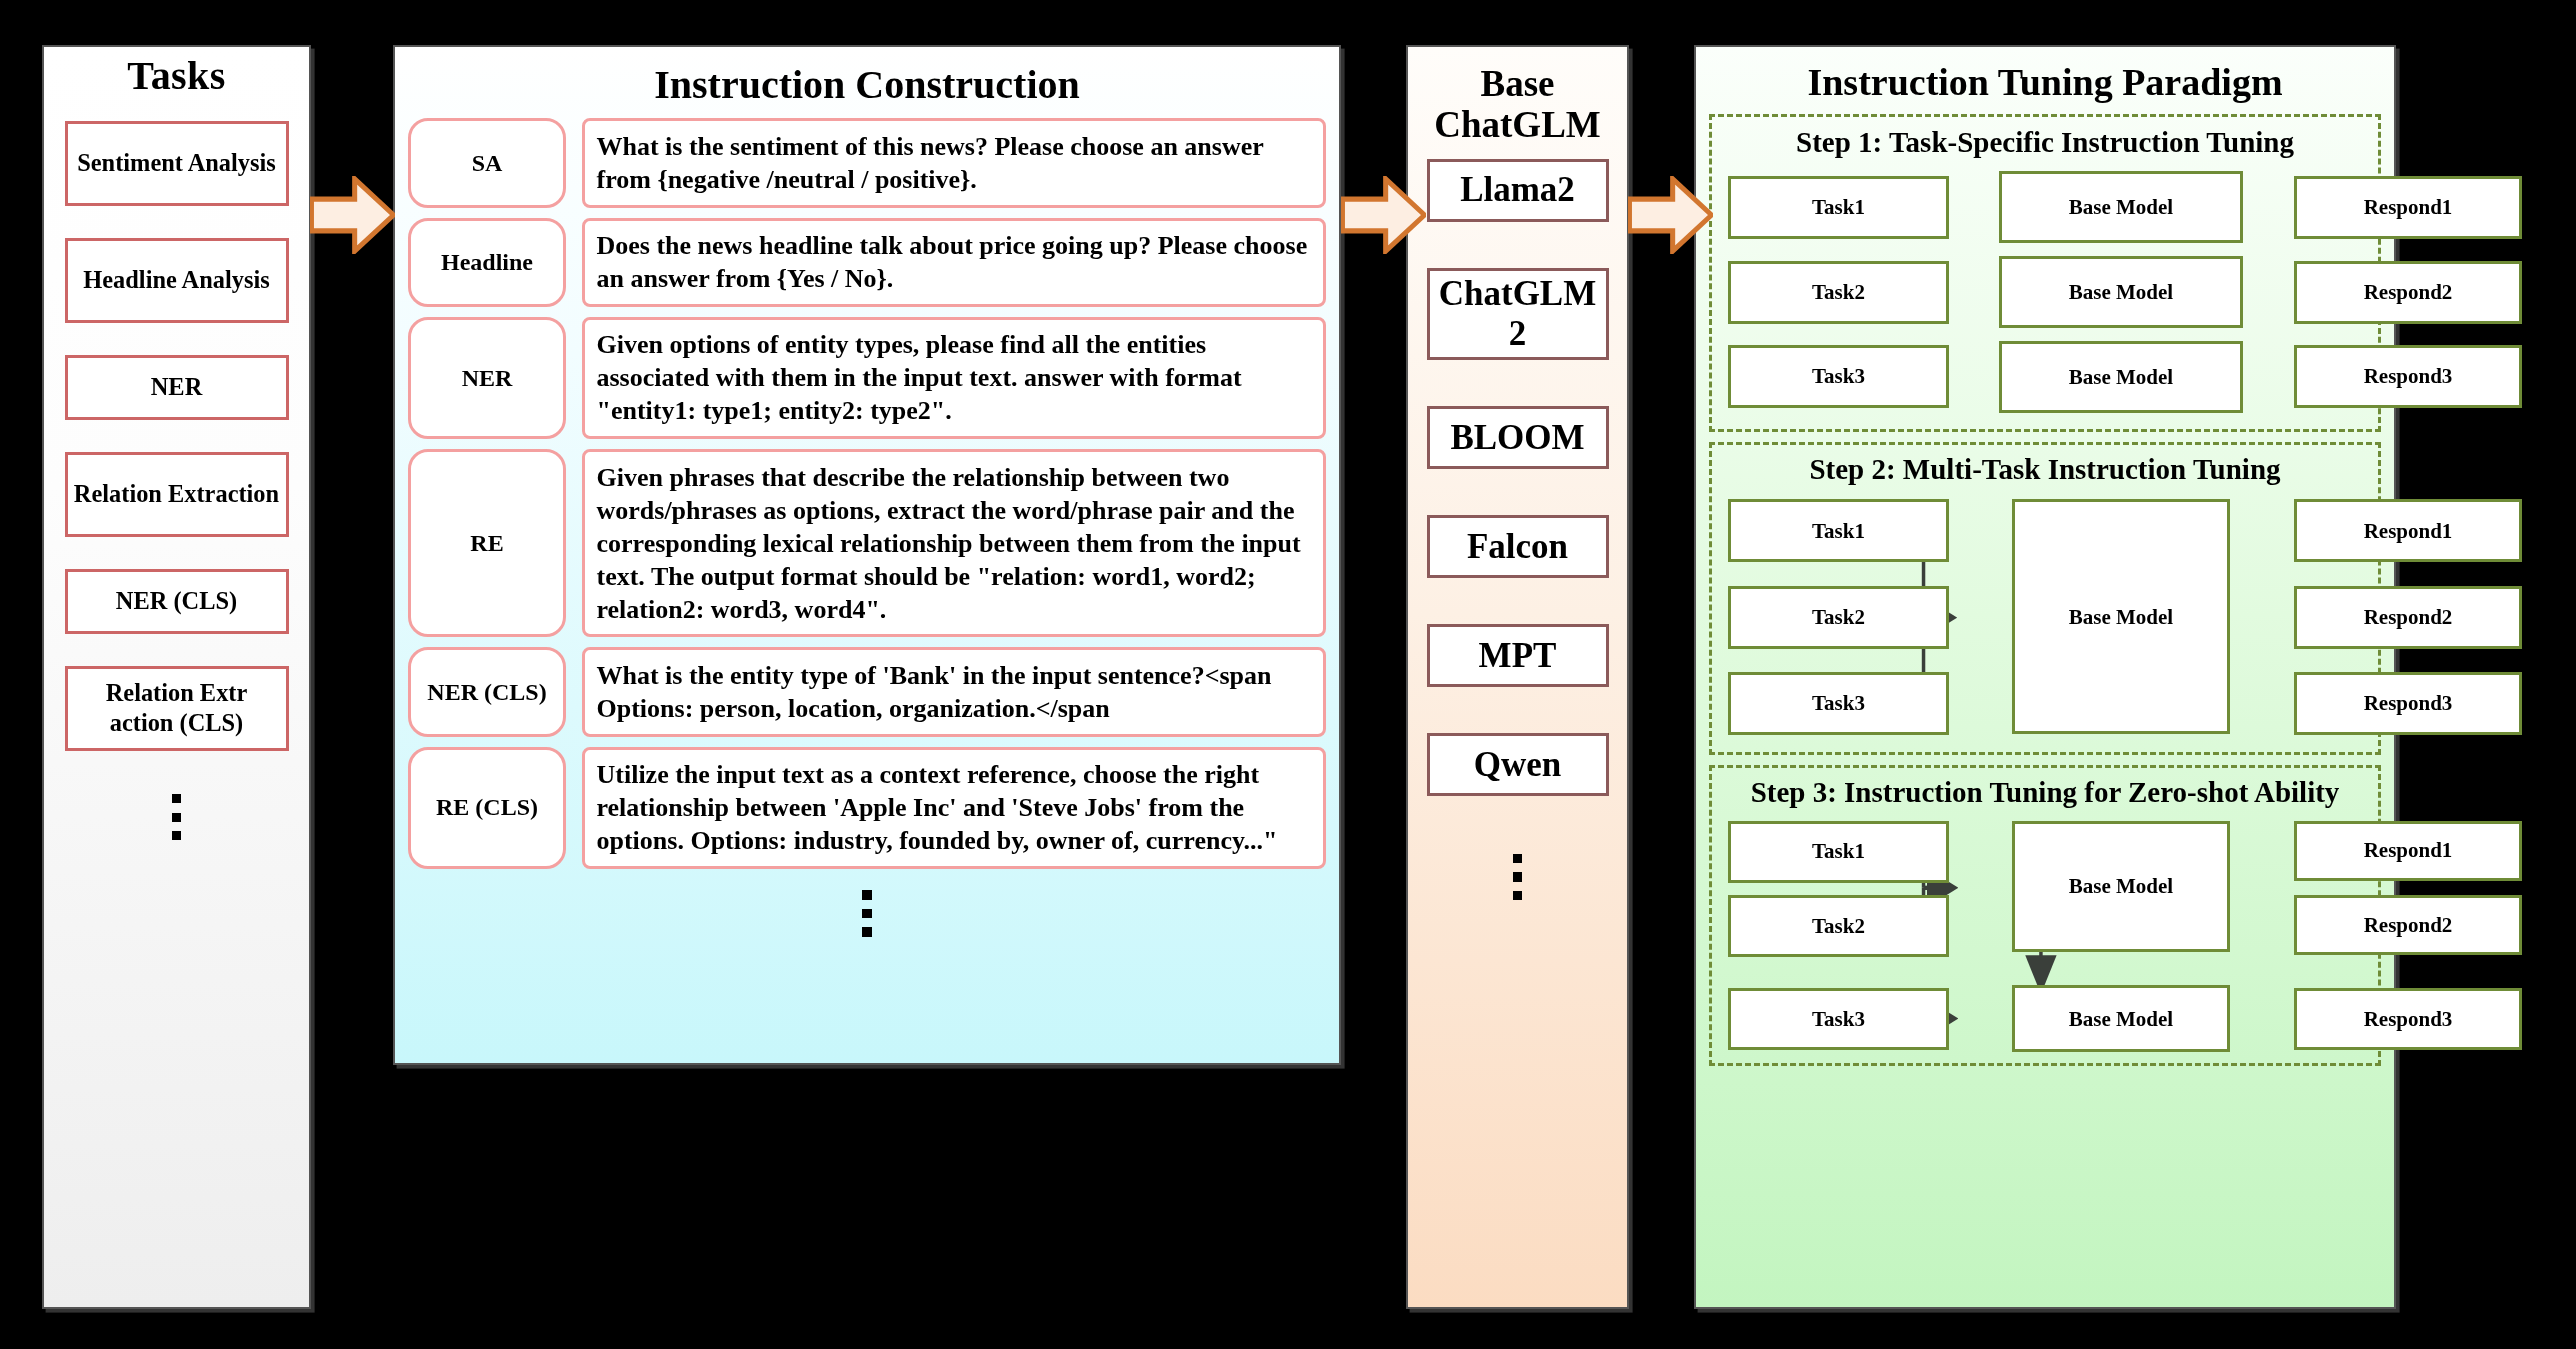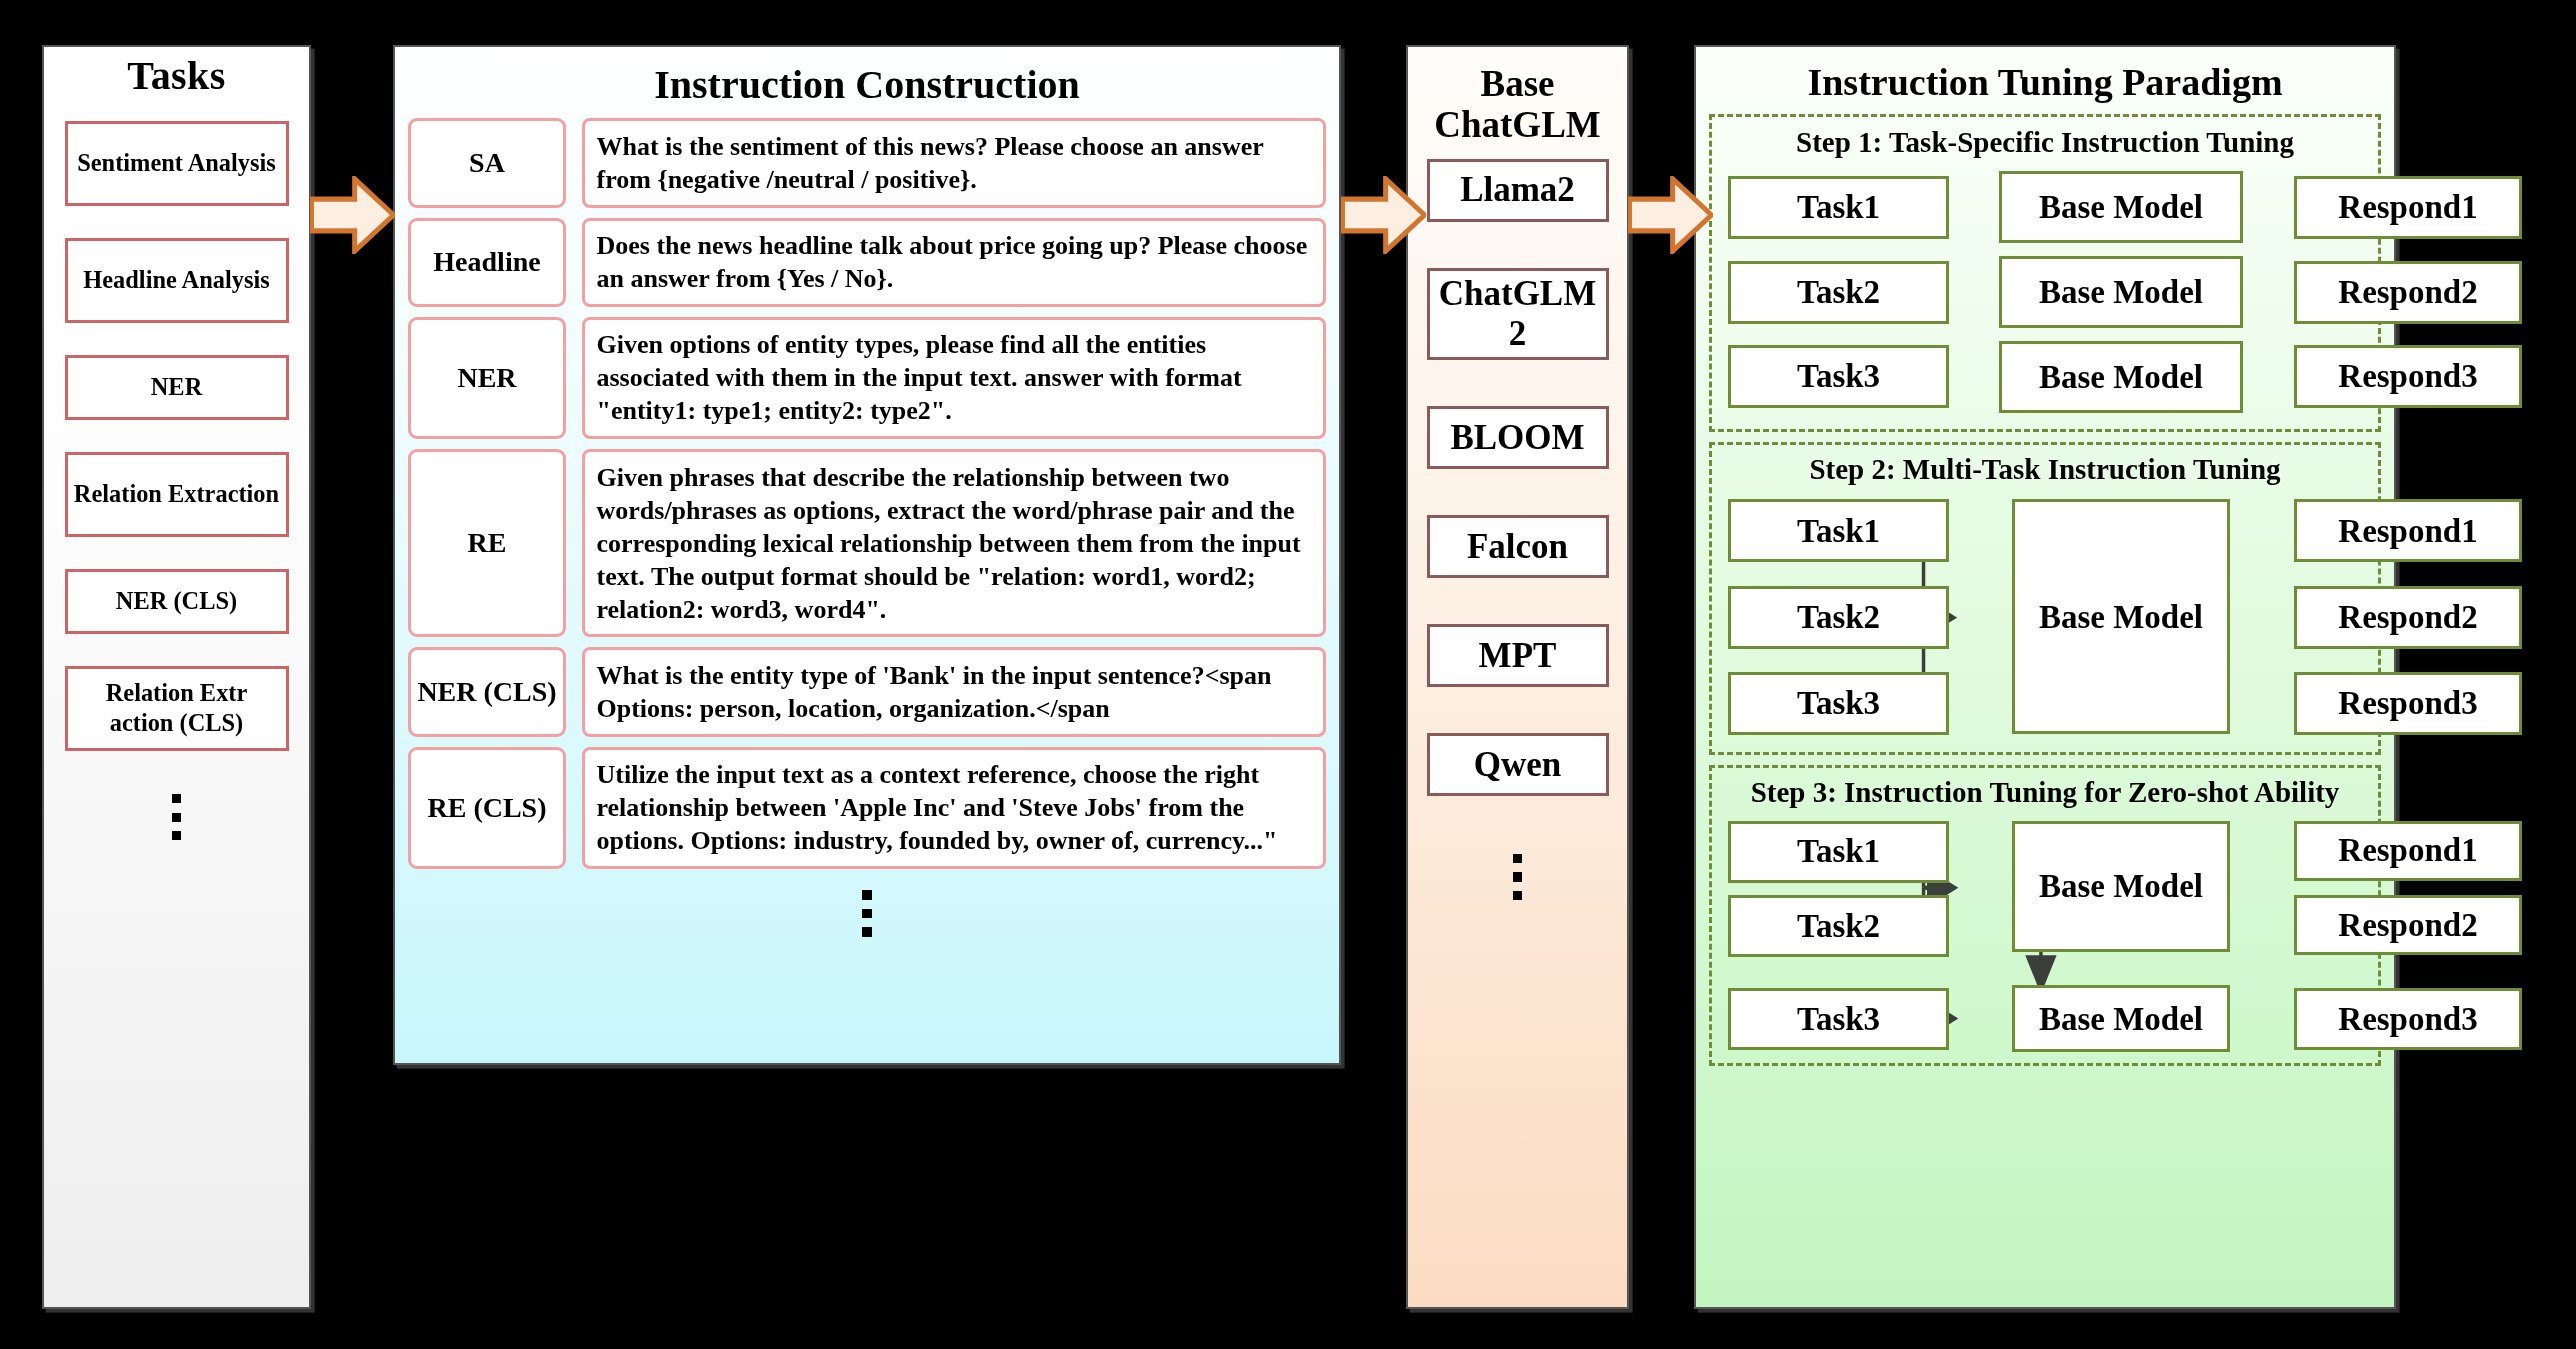--- a/index.html
+++ b/index.html
@@ -24,23 +24,23 @@
   .task-box.two-line{min-height:85px;}
 
   
   #panel-instr{left:393px;top:45px;width:948px;height:1020px;
       background:linear-gradient(180deg,#ffffff 0%,#f2fdff 30%,#c8f7fb 100%);}
   #panel-instr .panel-title{font-size:40px;margin-top:14.4px;}
   .instr-rows{margin-top:10px;display:flex;flex-direction:column;gap:10px;
               padding:0 13px;}
   .instr-row{display:flex;align-items:stretch;gap:16px;}
   .instr-tag{width:158px;background:#fff;border:3.6px solid #f4a0a0;
-             border-radius:9px;box-sizing:border-box;
+             border-radius:20px;box-sizing:border-box;
              display:flex;align-items:center;justify-content:center;
-             text-align:center;font-weight:bold;font-size:28px;line-height:1.2;}
+             text-align:center;font-weight:bold;font-size:24px;line-height:1.2;}
   .instr-text{flex:1;background:#fff;border:3.6px solid #f4a0a0;
               border-radius:8px;box-sizing:border-box;
               padding:8.6px 11.5px;font-weight:bold;font-size:26px;
               line-height:1.27;color:#000;display:flex;align-items:center;}
   .dots-v{display:flex;flex-direction:column;align-items:center;gap:9.3px;
           margin-top:11.5px;}
   .dots-v i{display:block;width:9.3px;height:9.3px;background:#000;}
 
   
   #panel-base{left:1406px;top:45px;width:223px;height:1264px;
@@ -60,21 +60,21 @@
       background:linear-gradient(180deg,#fbfffb 0%,#e2fbdf 45%,#c3f5c0 100%);}
   #panel-para .panel-title{font-size:38px;margin-top:13px;}
   .step{position:relative;margin:10px 13px 0 13px;
         border:3.6px dashed #6f8c37;box-sizing:border-box;padding:5.7px 0 10px 0;}
   .step-title{text-align:center;font-weight:bold;font-size:29px;
               margin:2.9px 0 7.2px 0;color:#000;}
   .flow{position:relative;height:179px;}
   .gbox{position:absolute;background:#fff;border:3.6px solid #6f8c37;
         box-sizing:border-box;display:flex;align-items:center;
         justify-content:center;text-align:center;font-weight:bold;
-        font-size:33px;line-height:1.16;color:#000;}
+        font-size:21px;line-height:1.16;color:#000;}
   .flow svg{position:absolute;left:0;top:0;width:100%;height:100%;
             overflow:visible;}
 
   
   .block-arrow{position:absolute;width:85px;height:78px;}
   .block-arrow svg{width:100%;height:100%;display:block;}
 </style>
 </head>
 <body>
 

